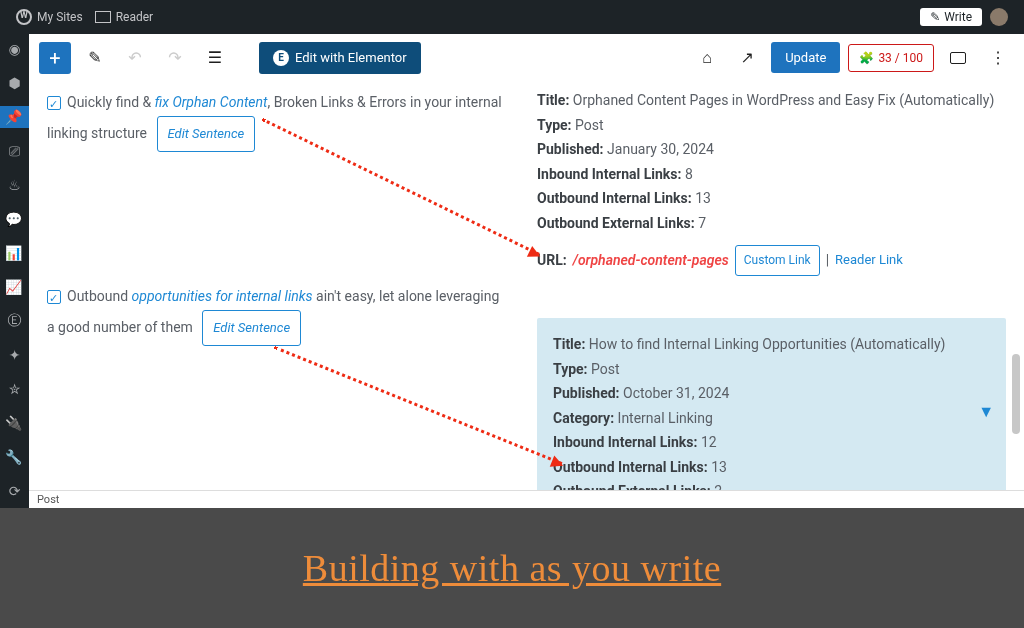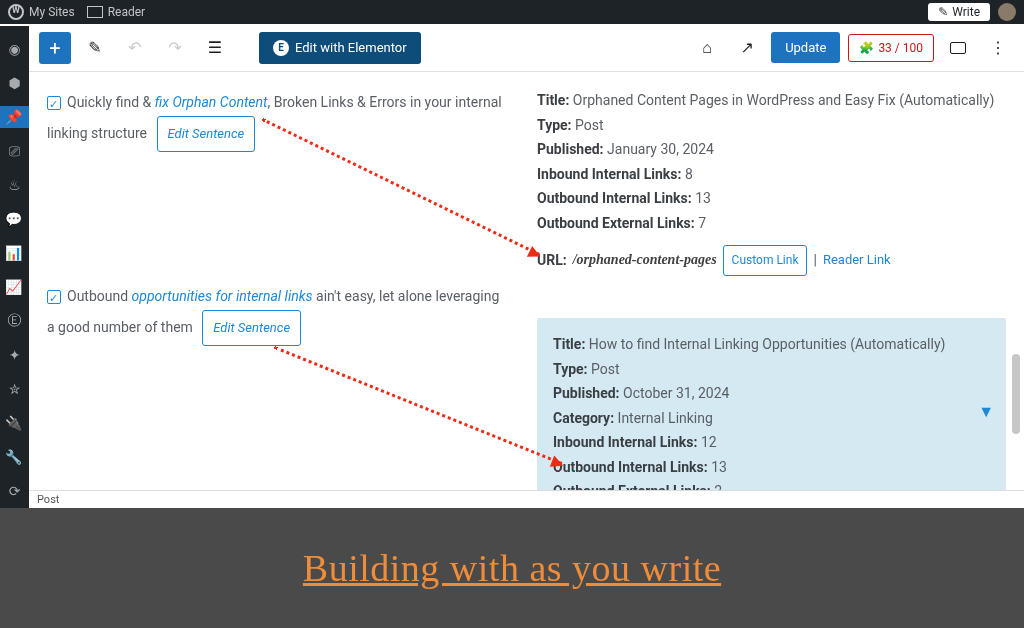--- a/index.html
+++ b/index.html
@@ -1,19 +1,19 @@
 <!DOCTYPE html>
 <html><head>
 <meta charset="utf-8">
 <style>
 * { box-sizing: border-box; margin: 0; padding: 0; }
 body { font-family: -apple-system, BlinkMacSystemFont, "Segoe UI", Roboto, sans-serif; background: #fff; width: 1024px; height: 628px; overflow: hidden; position: relative; }
 
 
-.admin-bar { background: #1d2327; color: #c3c4c7; height: 24px; display: flex; align-items: center; font-size: 12px; padding: 0 8px; justify-content: space-between; }
+.admin-bar { background: #1d2327; color: #c3c4c7; height: 34px; display: flex; align-items: center; font-size: 12px; padding: 0 16px; justify-content: space-between; }
 .admin-bar .left { display: flex; align-items: center; gap: 12px; }
 .admin-bar .item { display: flex; align-items: center; gap: 5px; cursor: pointer; }
 .admin-bar .wp-icon { width: 16px; height: 16px; border: 2px solid #c3c4c7; border-radius: 50%; position: relative; }
 .admin-bar .wp-icon::after { content: "W"; font-size: 9px; font-weight: bold; position: absolute; left: 2px; top: -1px; }
 .admin-bar .reader-icon { width: 16px; height: 12px; border: 1px solid #c3c4c7; display: inline-block; }
 .admin-bar .right { display: flex; align-items: center; gap: 8px; }
 .write-btn { background: #fff; color: #1d2327; padding: 2px 10px; border-radius: 3px; font-size: 12px; display: flex; align-items: center; gap: 4px; cursor: pointer; }
 .avatar { width: 18px; height: 18px; border-radius: 50%; background: #8a7a6a; }
 
 
@@ -41,21 +41,21 @@
 
 .sentence { font-size: 14px; color: #5a5f66; line-height: 2; }
 .sentence .link { color: #1e88d4; font-style: italic; cursor: pointer; }
 .sentence .cb { display: inline-block; width: 14px; height: 14px; border: 1px solid #1e88d4; border-radius: 2px; vertical-align: middle; margin-right: 6px; position: relative; }
 .sentence .cb::after { content: "✓"; color: #1e88d4; font-size: 11px; position: absolute; left: 1px; top: -3px; }
 .edit-sent { border: 1px solid #1e88d4; color: #1e88d4; padding: 4px 10px; border-radius: 3px; font-size: 13px; font-style: italic; background: #fff; cursor: pointer; display: inline-block; margin-left: 6px; }
 
 .info-block { font-size: 14px; color: #5a5f66; line-height: 1.75; }
 .info-block b { color: #3a3f44; font-weight: 700; }
 .url-line { margin-top: 10px; display: flex; align-items: center; gap: 6px; flex-wrap: wrap; }
-.url-line .url { color: #404040; font-style: italic; font-weight: 600; font-family: Liberation Serif, serif; }
+.url-line .url { color: #ef4444; font-style: italic; font-weight: 600; }
 .custom-link-btn { border: 1px solid #1e88d4; color: #1e88d4; padding: 4px 8px; border-radius: 3px; font-size: 12px; background: #fff; cursor: pointer; }
 .ignore-link { color: #1e88d4; font-size: 13px; cursor: pointer; }
 
 .info-card { background: #d4e9f2; padding: 14px 16px; border-radius: 2px; position: relative; }
 .info-card .caret { position: absolute; right: 12px; top: 80px; color: #1e88d4; font-size: 16px; }
 
 .row2 { margin-top: 42px; }
 
 .footer-strip { position: absolute; left: 29px; right: 0; bottom: 120px; height: 18px; border-top: 1px solid #ddd; font-size: 11px; color: #555; padding: 2px 8px; background: #fff; }
 

